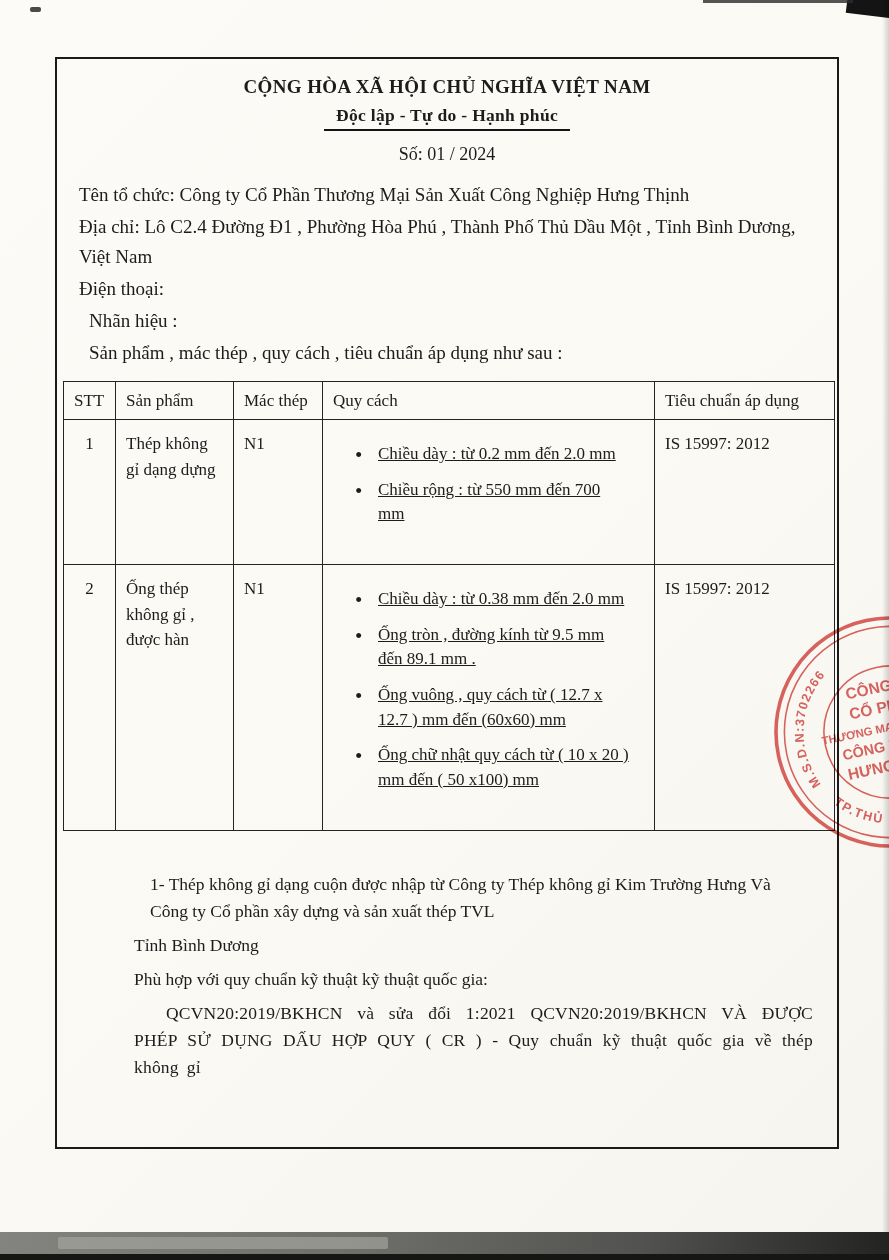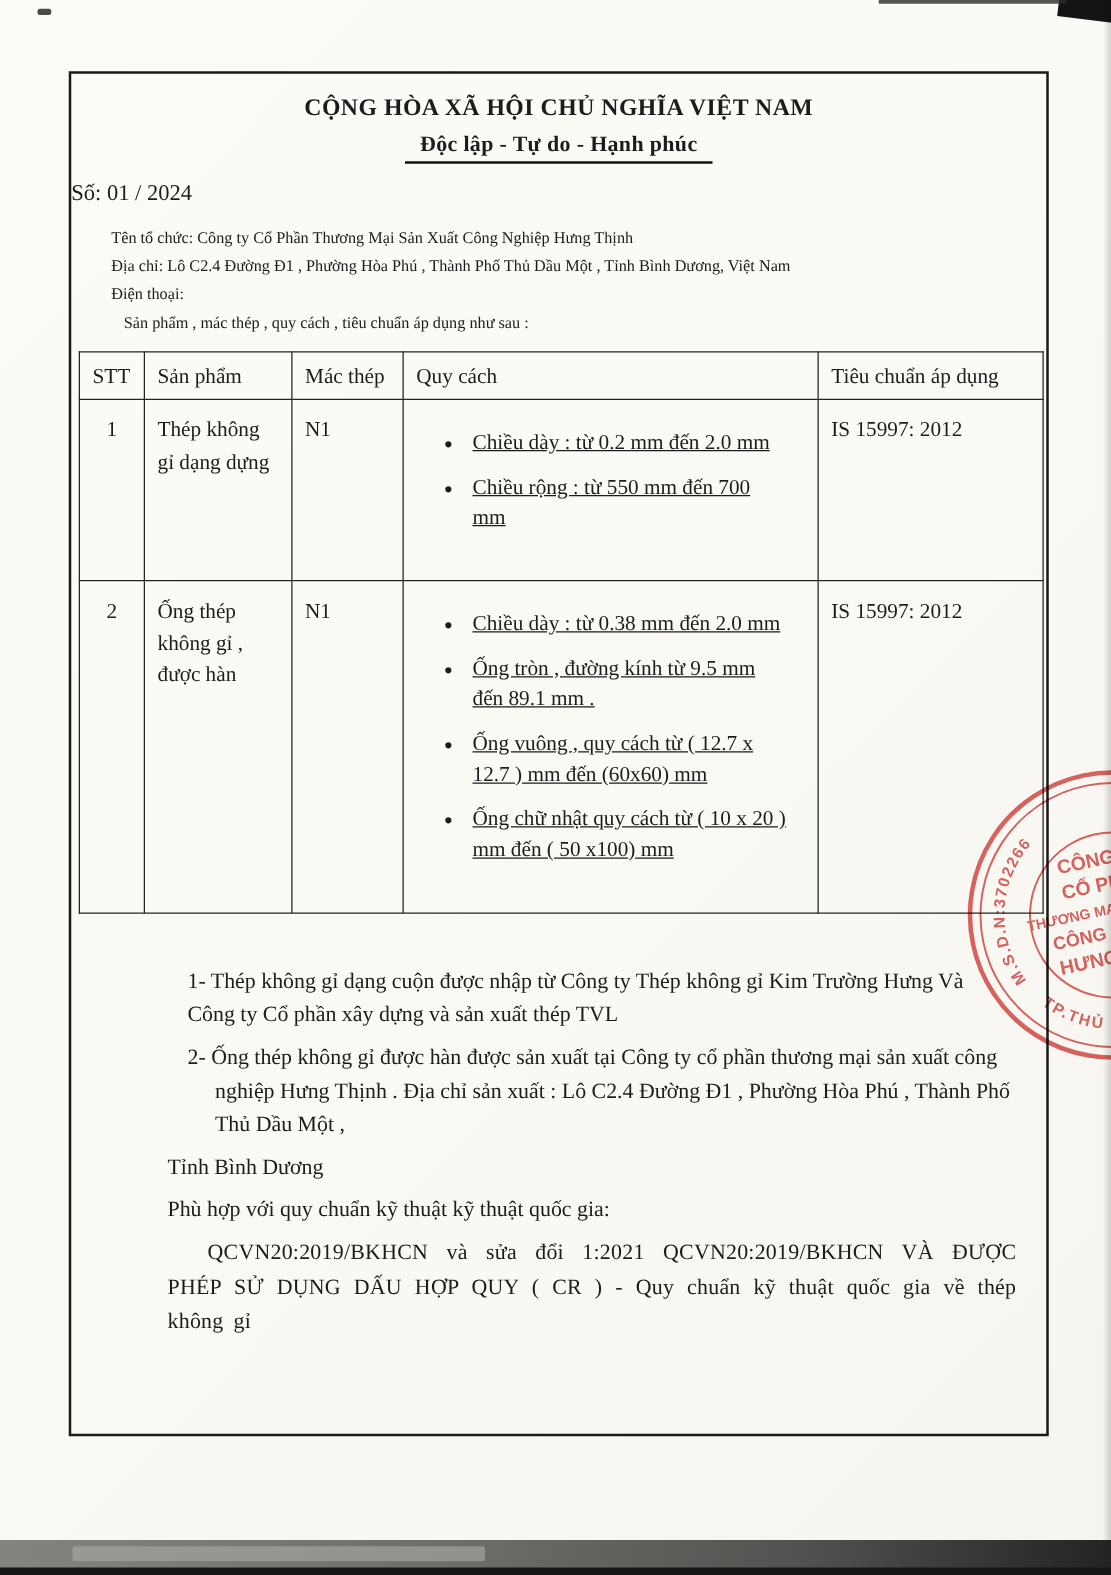--- a/index.html
+++ b/index.html
@@ -25,23 +25,23 @@
   .bottom-light{ position:absolute; bottom:11px; left:58px; width:330px; height:12px; background:#a8a8a2; opacity:.65; border-radius:2px; }
 
   
   .frame{ position:absolute; left:55px; top:57px; width:784px; height:1092px; border:2px solid #1a1a1a; }
 
   .hdr{ text-align:center; margin-top:17px; font-weight:bold; font-size:19px; letter-spacing:.4px; }
   .motto-wrap{ text-align:center; margin-top:7px; }
   .motto{ display:inline-block; font-weight:bold; font-size:17.5px; border-bottom:2px solid #141414; padding:0 12px 3px 12px; letter-spacing:.3px;text-align:center; }
 
   .doc-title{ text-align:center; margin-top:29px; font-weight:bold; font-size:23px; letter-spacing:.6px; }
-  .doc-no{ margin-top:13px; font-size:18px; }
+  .doc-no{ text-align:center; margin-top:13px; font-size:18px; }
 
-  .info{ margin:15px 20px 0 32px; font-size:13px; line-height:1.58; }
+  .info{ margin:15px 20px 0 22px; font-size:19px; line-height:1.58; }
   .info p{ margin:2px 0; }
   .info .indent{ padding-left:10px; }
   .info .product b{ font-weight:bold; }
 
   table.spec{ border-collapse:collapse; margin:13px 0 0 6px; width:calc(100% - 8px); font-size:17px; table-layout:fixed; }
   table.spec th, table.spec td{ border:1.5px solid #242424; }
   table.spec th{ font-weight:normal; text-align:left; padding:8px 10px; height:38px; vertical-align:middle; }
   th.h-stt{ width:52px; text-align:center; }
   th.h-sp{ width:118px;font-family:Liberation Serif, serif; }
   th.h-mt{ width:89px; }
@@ -82,20 +82,21 @@
     <div class="motto-wrap">
       <span class="motto">Độc lập - Tự do - Hạnh phúc</span>
     </div>
 
     <div class="doc-no">Số: 01 / 2024</div>
 
     <div class="info">
       <p>Tên tổ chức: Công ty Cổ Phần Thương Mại Sản Xuất Công Nghiệp Hưng Thịnh</p>
       <p>Địa chỉ: Lô C2.4 Đường Đ1 , Phường Hòa Phú , Thành Phố Thủ Dầu Một , Tỉnh Bình Dương, Việt Nam</p>
       <p>Điện thoại:</p>
+      <p class="indent">Nhãn hiệu :</p>
       <p class="indent">Sản phẩm , mác thép , quy cách , tiêu chuẩn áp dụng như sau :</p>
     </div>
 
     <table class="spec">
       <thead>
         <tr>
           <th class="h-stt">STT</th>
           <th class="h-sp">Sản phẩm</th>
           <th class="h-mt">Mác thép</th>
           <th class="h-qc">Quy cách</th>
@@ -127,21 +128,20 @@
                 <li>Ống chữ nhật quy cách từ ( 10 x 20 ) mm đến ( 50 x100) mm</li>
               </ul>
             </td>
             <td class="c-tc">IS 15997: 2012</td>
           </tr>
         </tbody>
     </table>
 
     <div class="notes">
       <p class="note-1">1- Thép không gỉ dạng cuộn được nhập từ Công ty Thép không gỉ Kim Trường Hưng Và Công ty Cổ phần xây dựng và sản xuất thép TVL</p>
-      <p class="note-2">2- Ống thép không gỉ được hàn được sản xuất tại Công ty cổ phần thương mại sản xuất công nghiệp Hưng Thịnh . Địa chỉ sản xuất : Lô C2.4 Đường Đ1 , Phường Hòa Phú , Thành Phố Thủ Dầu Một ,</p>
       <p class="province">Tỉnh Bình Dương</p>
       <p class="conform">Phù hợp với quy chuẩn kỹ thuật kỹ thuật quốc gia:</p>
       <p class="reg">QCVN20:2019/BKHCN và sửa đổi 1:2021 QCVN20:2019/BKHCN VÀ ĐƯỢC PHÉP SỬ DỤNG DẤU HỢP QUY ( CR ) -  Quy chuẩn kỹ thuật quốc gia về thép không gỉ</p>
     </div>
 
   </div>
 
   <svg class="stamp" viewBox="0 0 200 200">
     <circle cx="100" cy="100" r="95" fill="none" stroke="#d5423f" stroke-width="3"></circle>
     <circle cx="100" cy="100" r="88" fill="none" stroke="#d5423f" stroke-width="1.3"></circle>

